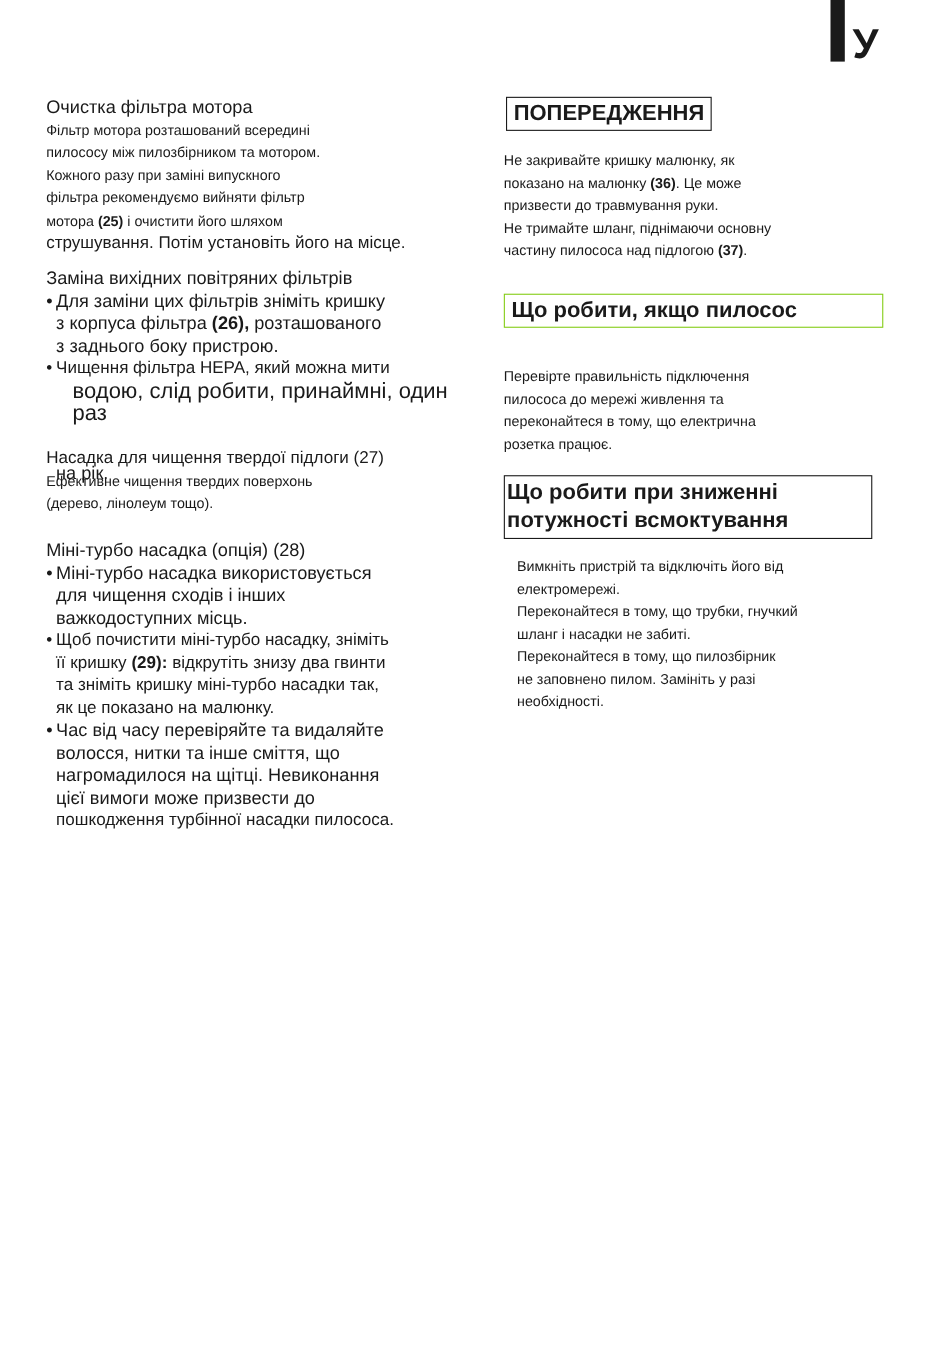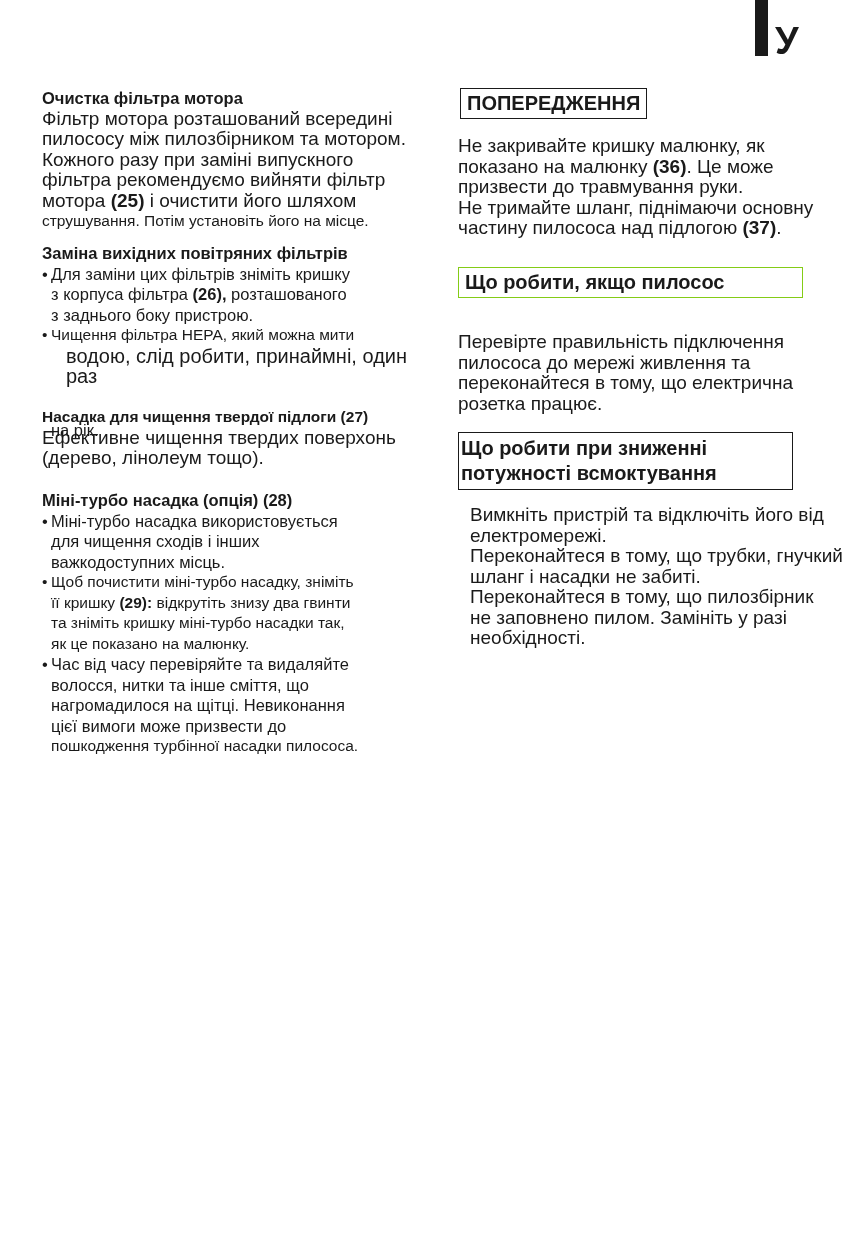--- a/index.html
+++ b/index.html
@@ -3,22 +3,22 @@
 <meta charset="utf-8">
 <style>
   html, body { margin: 0; padding: 0; background: #ffffff; }
   body { width: 850px; height: 1247px; position: relative; overflow: hidden;
          font-family: "Liberation Sans", sans-serif; color: #1a1a1a; }
   .lang-bar { position: absolute; left: 755px; top: 0; width: 13px; height: 56px; background: #1a1a1a; }
   .lang-letter { position: absolute; left: 775px; top: 22px; font-size: 38px; font-weight: bold; line-height: 38px; color: #1a1a1a; }
   .col { position: absolute; top: 0; }
   .col-left { left: 42px; width: 370px; }
   .col-right { left: 458px; width: 380px; }
-  .h { font-weight: bold; font-size: 16.5px; line-height: 20.5px; margin: 0; }
-  .p { font-size: 19px; line-height: 20.5px; margin: 0; }
+  .h { font-weight: normal; font-size: 16.5px; line-height: 20.5px; margin: 0; }
+  .p { font-size: 13px; line-height: 20.5px; margin: 0; }
   .bullet { position: relative; padding-left: 9px; font-size: 16.5px; line-height: 20.5px; }
   .bullet::before { content: "\2022"; position: absolute; left: 0; top: 0; }
   b { font-weight: bold; }
   .box { border: 1px solid #1a1a1a; font-weight: bold; font-size: 20px; line-height: 25px; padding: 1px 6px 1px 6px; display: inline-block; }
   .abs { position: absolute; }
 </style>
 </head>
 <body>
 
 <div class="lang-bar"></div>

